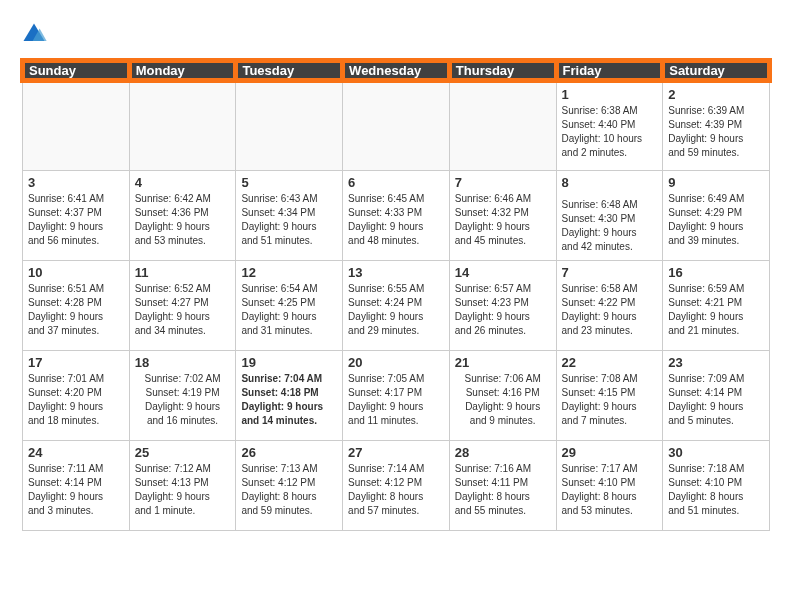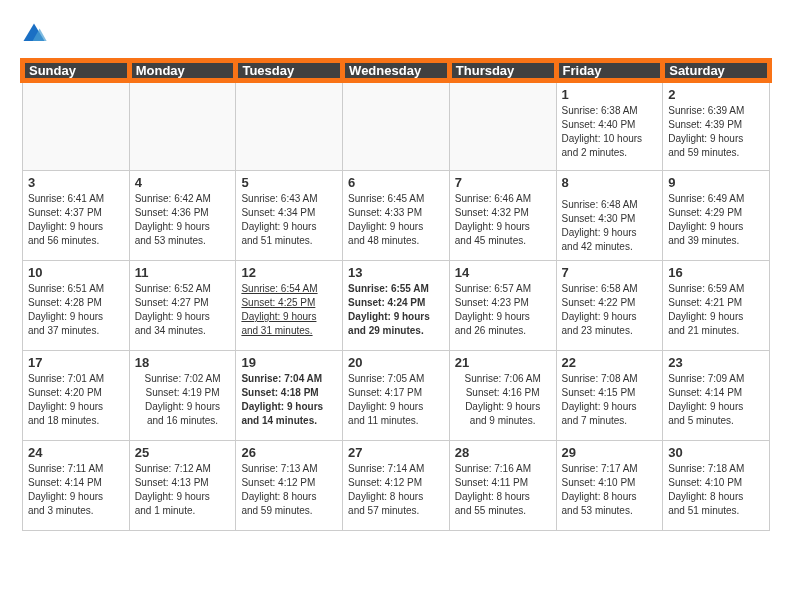--- a/index.html
+++ b/index.html
@@ -205,28 +205,28 @@
         </td>
         <td>
           <span class="day-number">11</span>
           <div class="day-info" style="white-space: pre-line;">Sunrise: 6:52 AM
 Sunset: 4:27 PM
 Daylight: 9 hours
 and 34 minutes.</div>
         </td>
         <td>
           <span class="day-number">12</span>
-          <div class="day-info" style="white-space: pre-line; text-decoration: underline;">Sunrise: 6:54 AM
+          <div class="day-info" style="white-space: pre-line;">Sunrise: 6:54 AM
 Sunset: 4:25 PM
 Daylight: 9 hours
 and 31 minutes.</div>
         </td>
         <td>
           <span class="day-number">13</span>
-          <div class="day-info" style="white-space: pre-line; font-weight: bold;">Sunrise: 6:55 AM
+          <div class="day-info" style="white-space: pre-line;">Sunrise: 6:55 AM
 Sunset: 4:24 PM
 Daylight: 9 hours
 and 29 minutes.</div>
         </td>
         <td>
           <span class="day-number">14</span>
           <div class="day-info" style="white-space: pre-line;">Sunrise: 6:57 AM
 Sunset: 4:23 PM
 Daylight: 9 hours
 and 26 minutes.</div>

